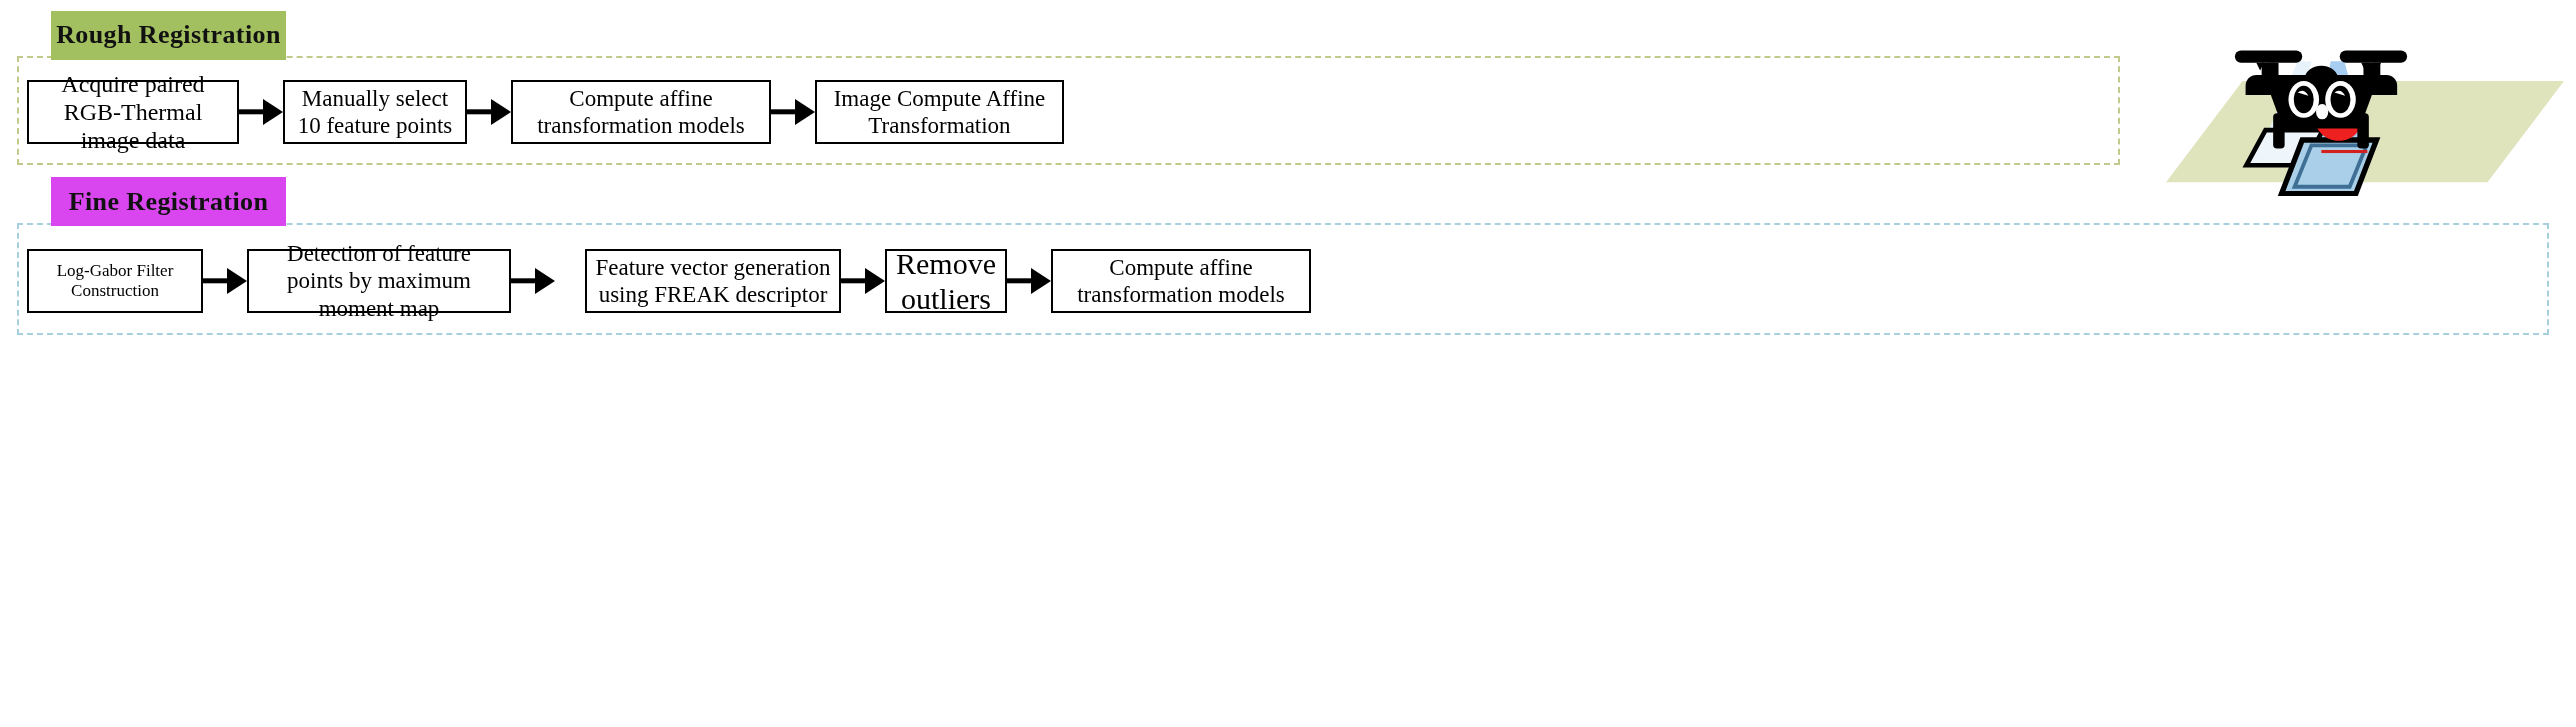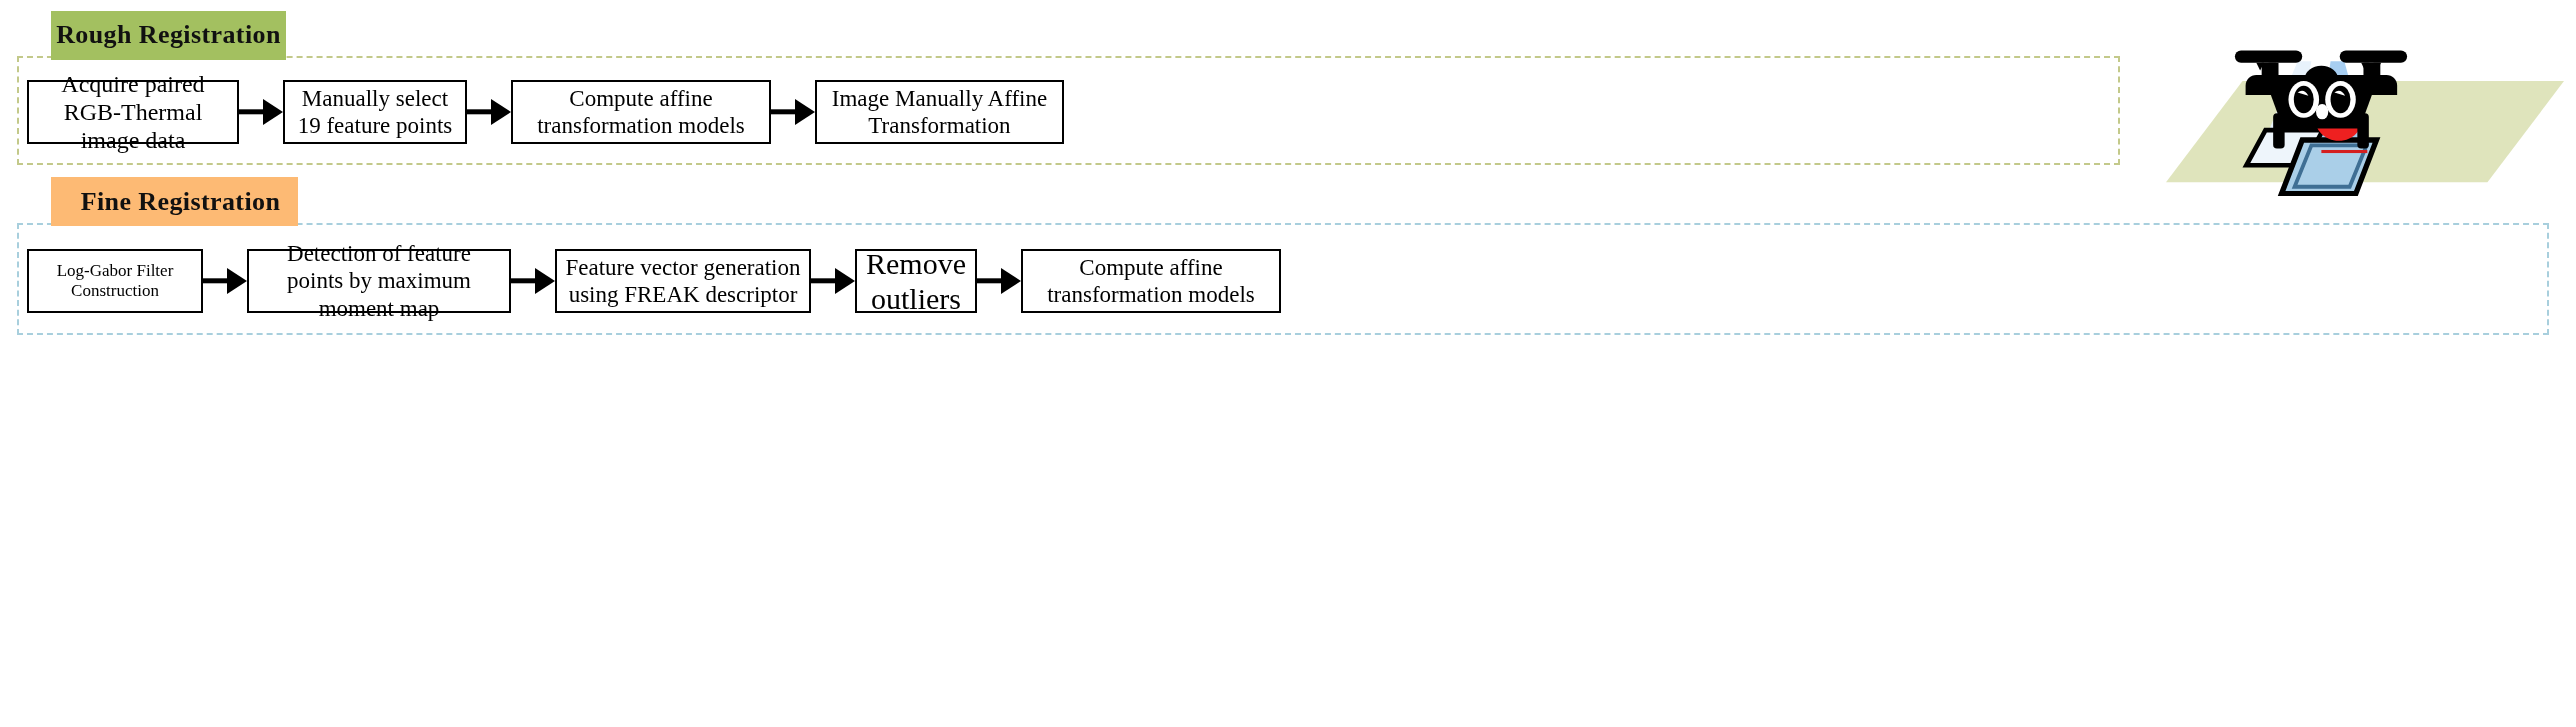--- a/index.html
+++ b/index.html
@@ -30,21 +30,21 @@
     align-items: center;
     justify-content: center;
     font-family: "Liberation Serif", "DejaVu Serif", serif;
     font-weight: bold;
     color: #111111;
     letter-spacing: 0.4px;
     z-index: 4;
     margin-left: 12px;
   }
   .hdr-rough { background: #a3c060; }
-  .hdr-fine  { background: #fdba74; padding-left: 12px; }
+  .hdr-fine  { background: #d946ef; }
 
   
   .flow-row {
     position: absolute;
     display: flex;
     align-items: center;
     z-index: 3;
   }
 
   .node {
@@ -111,39 +111,39 @@
     <div class="node" style="width:212px; height:64px; font-size:24px;">
       <span>Acquire paired RGB-Thermal image data</span>
     </div>
 
     <div class="arrow" style="width:44px;">
       <span class="shaft" style="width:27.6px;"></span>
       <span class="head"></span>
     </div>
 
     <div class="node" style="width:184px; height:64px; font-size:23px;">
-      <span>Manually select 19 feature points</span>
+      <span>Manually select 10 feature points</span>
     </div>
 
     <div class="arrow" style="width:44px;">
       <span class="shaft" style="width:27.6px;"></span>
       <span class="head"></span>
     </div>
 
     <div class="node" style="width:260px; height:64px; font-size:23px;">
       <span>Compute affine transformation models</span>
     </div>
 
     <div class="arrow" style="width:44px;">
       <span class="shaft" style="width:27.6px;"></span>
       <span class="head"></span>
     </div>
 
     <div class="node" style="width:249px; height:64px; font-size:23px;">
-      <span>Image Manually Affine Transformation</span>
+      <span>Image Compute Affine Transformation</span>
     </div>
   </div>
 </div>
 
 <div class="section">
 
   <div class="section-frame frame-fine" style="left:17px; top:223px; width:2532px; height:112px;"></div>
 
   <div class="section-header hdr-fine" style="left:39px; top:177px; width:235px; height:49px; font-size:26px;">
     <span>Fine Registration</span>
@@ -162,21 +162,21 @@
 
     <div class="node" style="width:264px; height:64px; font-size:23px;">
       <span>Detection of feature points by maximum moment map</span>
     </div>
 
     <div class="arrow" style="width:44px;">
       <span class="shaft" style="width:27.6px;"></span>
       <span class="head"></span>
     </div>
 
-    <div class="node" style="width:256px; height:64px; font-size:23px;">
+    <div class="node" style="width:256px; height:64px; font-size:23px;margin-left:30px;">
       <span>Feature vector generation using FREAK descriptor</span>
     </div>
 
     <div class="arrow" style="width:44px;">
       <span class="shaft" style="width:27.6px;"></span>
       <span class="head"></span>
     </div>
 
     <div class="node" style="width:122px; height:64px; font-size:30px;">
       <span>Remove outliers</span>

